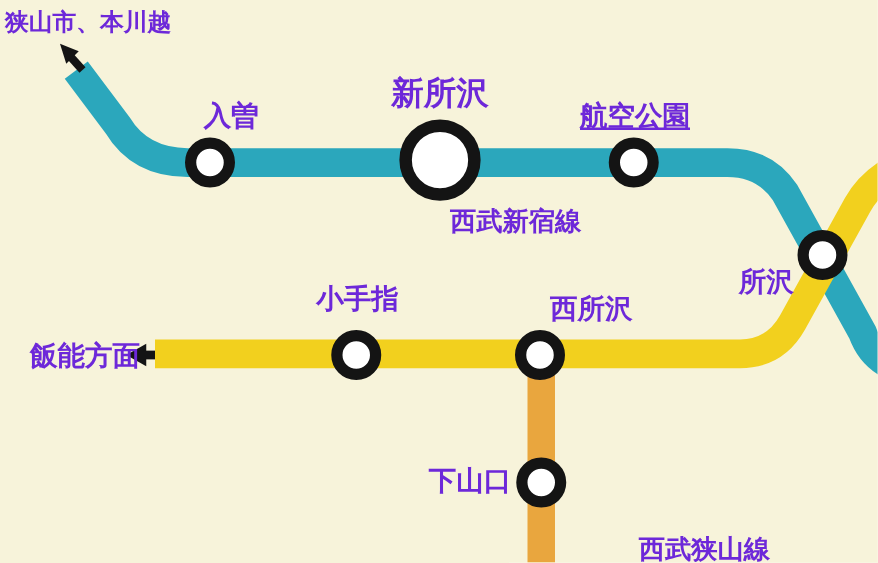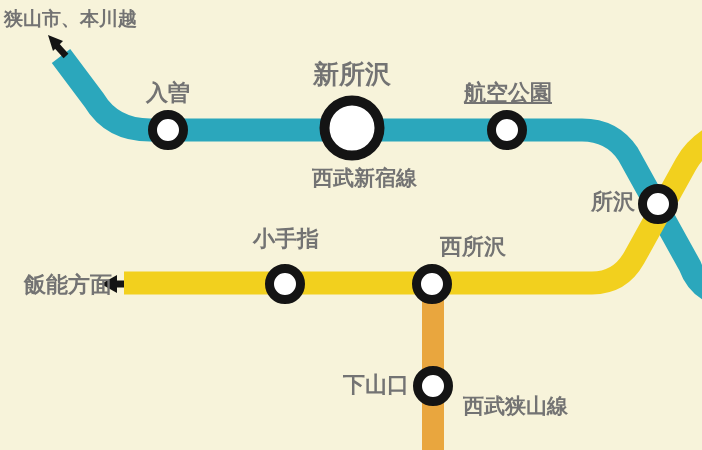--- a/index.html
+++ b/index.html
@@ -10,31 +10,31 @@
     height: 450px;
     overflow: hidden;
     background: #F7F3DA;
   }
   .map-root svg { position: absolute; left: 0; top: 0; }
   .rail { fill: none; }
   .station-dot { fill: #ffffff; stroke: #141414; stroke-width: 9px; }
   .station-dot.big { stroke-width: 10px; }
   .lbl {
     position: absolute;
-    color: #737373;
+    color: #6d28d9;
     font-weight: 700;
     font-size: 22px;
     line-height: 1;
     white-space: nowrap;
     letter-spacing: 0px;
   }
   .lbl.center { transform: translateX(-50%); }
   .lbl.big { font-size: 26px; }
   .lbl.small { font-size: 19px; }
-  .lbl.line-name { font-size: 21px; }
+  .lbl.line-name { font-size: 21px; margin-left: 48px; }
   .arrow { fill: #141414; stroke: none; }
   .arrow-stem { stroke: #141414; fill: none; }
 </style>
 </head>
 <body>
 
 <div class="map-root">
 
   <svg width="702" height="450" viewBox="0 0 702 450">
 
@@ -60,32 +60,32 @@
     <circle class="station-dot big" cx="352" cy="128" r="27.5"></circle>
     <circle class="station-dot" cx="507" cy="130" r="15.5"></circle>
     <circle class="station-dot" cx="658" cy="204" r="15.5"></circle>
     <circle class="station-dot" cx="285" cy="284" r="15.5"></circle>
     <circle class="station-dot" cx="432" cy="284" r="15.5"></circle>
     <circle class="station-dot" cx="433" cy="386" r="15.5"></circle>
   </svg>
 
   <div class="lbl small" style="left:4px; top:9px;">狭山市、本川越</div>
 
-  <div class="lbl center" style="left:168px; top:82px;">入曽</div>
+  <div class="lbl center" style="left:185px; top:82px;">入曽</div>
 
   <div class="lbl big center" style="left:352px; top:61px;">新所沢</div>
 
   <div class="lbl line-name" style="left:312px; top:167px;">西武新宿線</div>
 
   <div class="lbl center" style="left:508px; top:82px;text-decoration:underline;">航空公園</div>
 
-  <div class="lbl" style="left:591px; top:191px;">所沢</div>
+  <div class="lbl" style="left:591px; top:215px;">所沢</div>
 
   <div class="lbl" style="left:24px; top:274px;">飯能方面</div>
 
   <div class="lbl center" style="left:286px; top:228px;">小手指</div>
 
   <div class="lbl center" style="left:432px; top:236px;margin-left:41px;">西所沢</div>
 
   <div class="lbl" style="left:343px; top:374px;text-align:right;">下山口</div>
 
-  <div class="lbl line-name" style="left:463px; top:395px;">西武狭山線</div>
+  <div class="lbl line-name" style="left:463px; top:429px;">西武狭山線</div>
 </div>
 
 </body></html>

